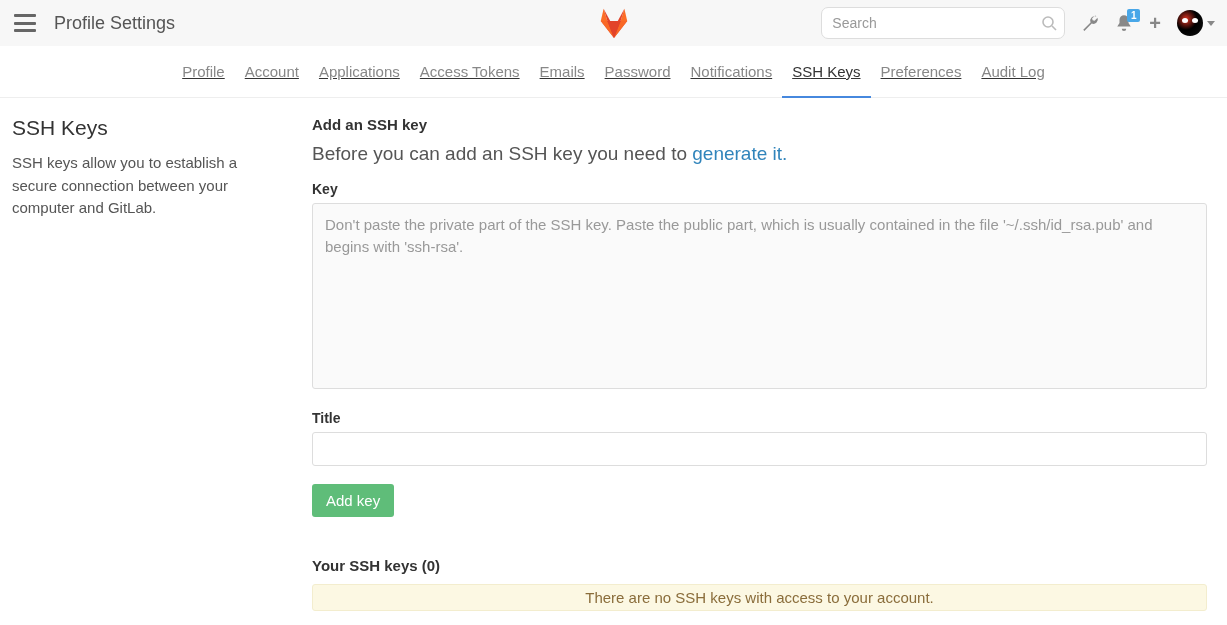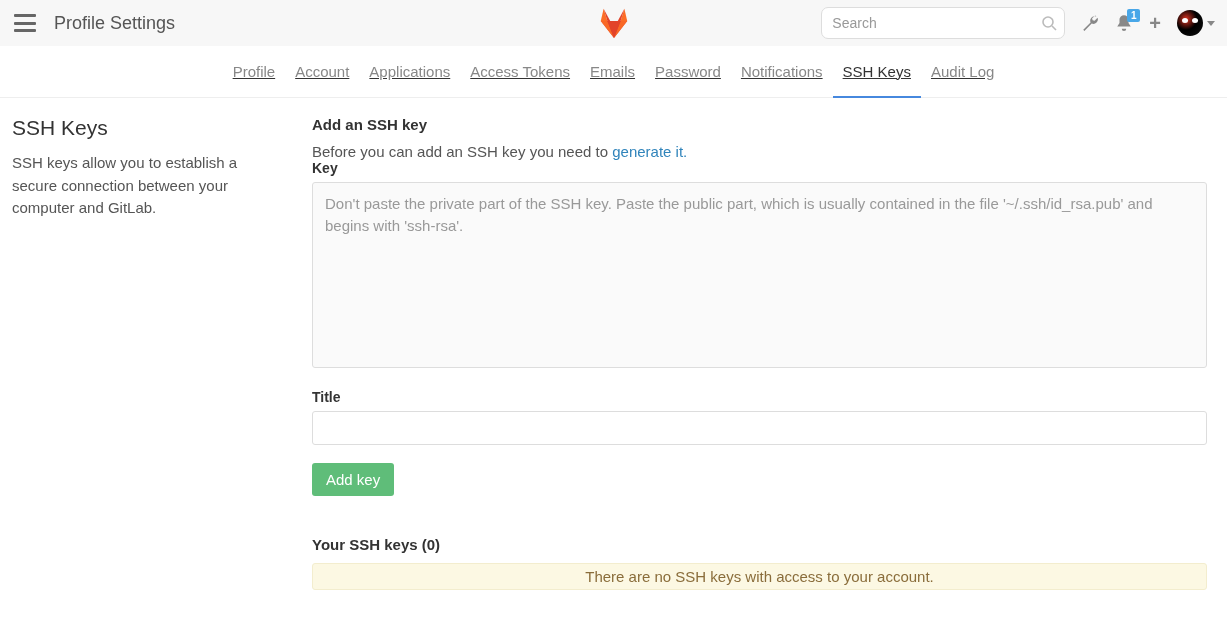--- a/index.html
+++ b/index.html
@@ -114,21 +114,21 @@
     font-size: 21px; font-weight: 500; color: #333; margin-bottom: 12px;
   }
   .side p {
     color: #555; font-size: 15px; line-height: 1.5;
   }
   .main { flex: 1; padding-right: 8px; }
   .section-title {
     font-size: 15px; font-weight: 600; color: #333; margin-bottom: 10px;
   }
   .helper-line {
-    color: #555; font-size: 15px; margin-bottom: 0;
+    color: #555; font-size: 19px; margin-bottom: 16px;
   }
   .helper-line a { color: #3084bb; text-decoration: none; cursor: pointer; }
   .field-label {
     font-weight: 600; font-size: 14px; color: #333; margin-bottom: 6px; display: block;
   }
   .textarea {
     width: 100%; height: 186px;
     border: 1px solid #ddd; border-radius: 3px; background: #fafafa;
     padding: 10px 12px; font-size: 15px; color: #555; font-family: inherit;
     resize: none; outline: none;
@@ -214,20 +214,21 @@
 <nav class="tabs">
   <ul id="tabs-ul">
       <li>Profile</li>
       <li>Account</li>
       <li>Applications</li>
       <li>Access Tokens</li>
       <li>Emails</li>
       <li>Password</li>
       <li>Notifications</li>
       <li class="active">SSH Keys</li>
+      <li>Preferences</li>
       <li>Audit Log</li>
     </ul>
 </nav>
 
 <div class="content">
   <aside class="side">
     <h2>SSH Keys</h2>
     <p>SSH keys allow you to establish a secure connection between your computer and GitLab.</p>
   </aside>
 

